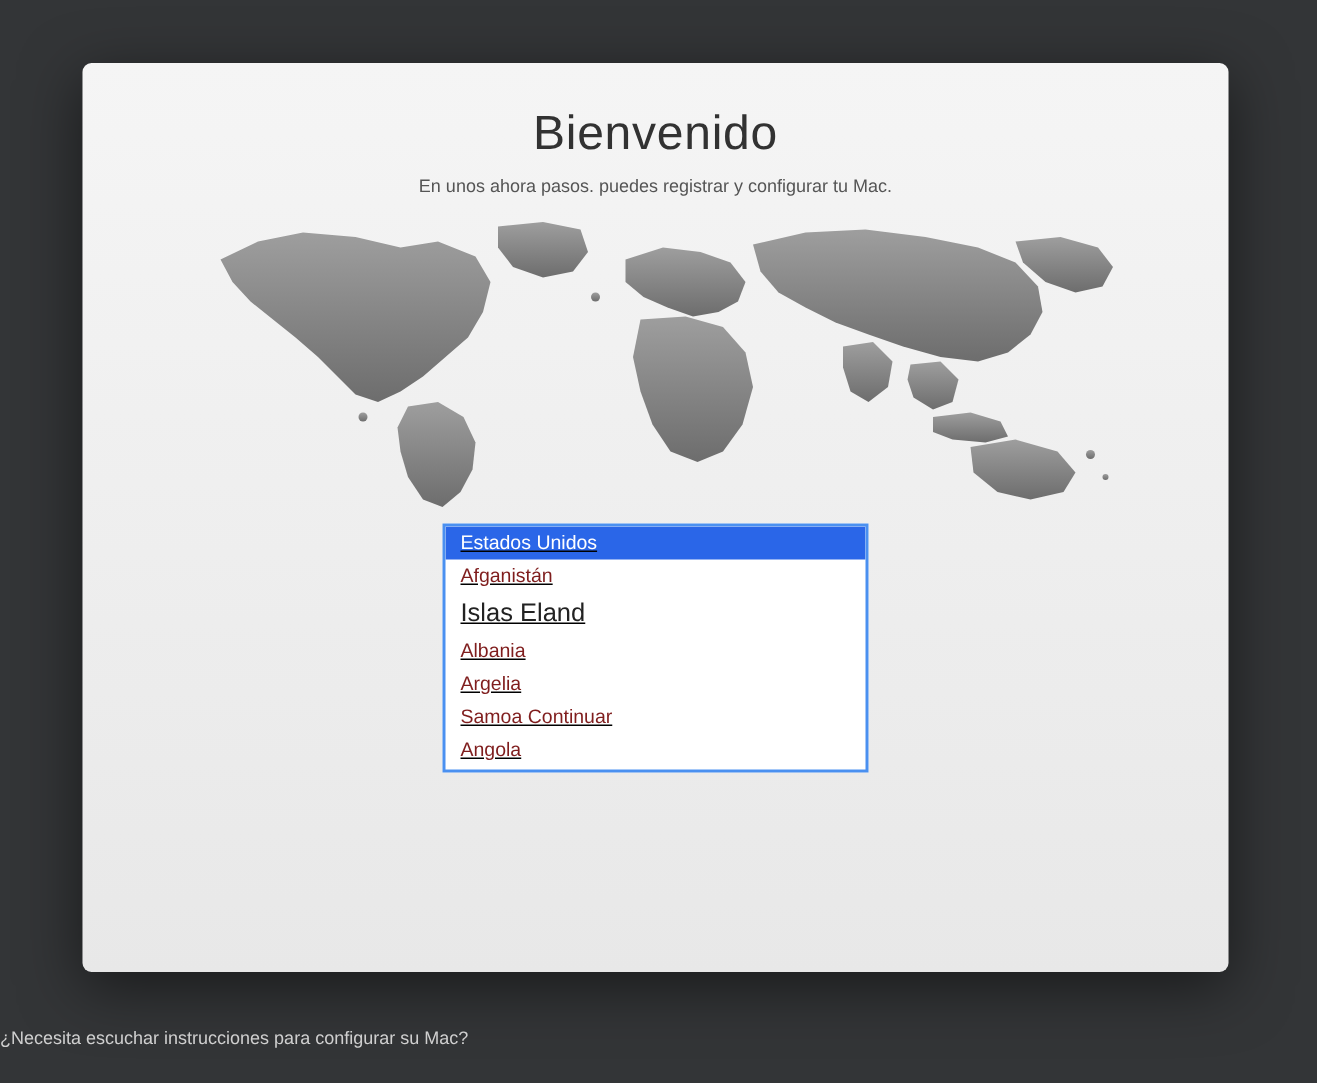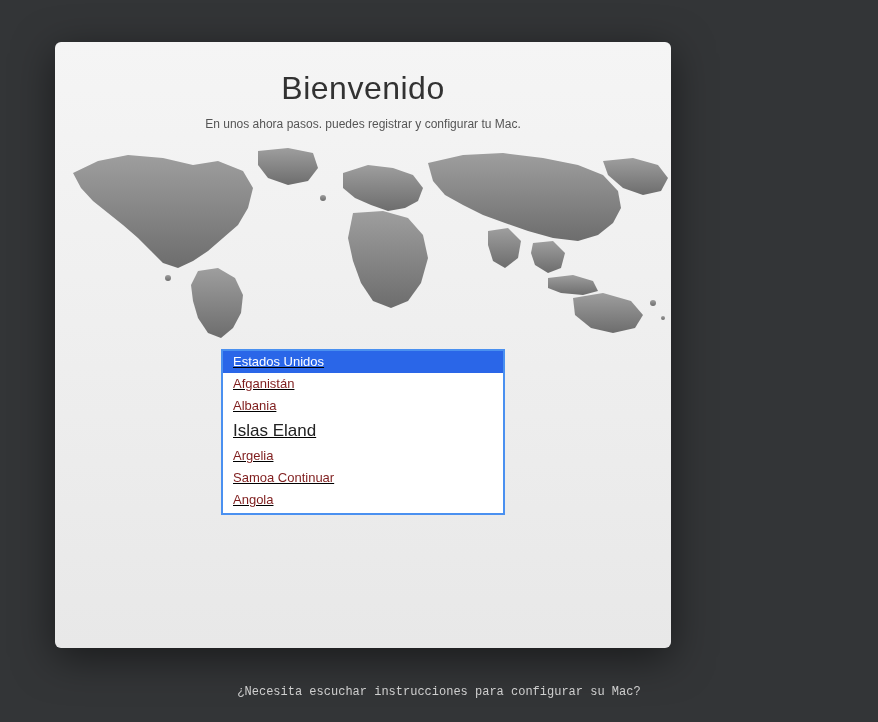--- a/index.html
+++ b/index.html
@@ -12,21 +12,21 @@
       height: 722px;
       background: #333537;
       font-family: -apple-system, "Helvetica Neue", Helvetica, Arial, sans-serif;
       overflow: hidden;
       position: relative;
     }
     .window {
       position: absolute;
       top: 42px;
       left: 55px;
-      width: 616px;
+      width: 764px;
       height: 606px;
       background: linear-gradient(to bottom, #f5f5f5, #e8e8e8);
       border-radius: 6px;
       box-shadow: 0 10px 40px rgba(0,0,0,0.5);
       display: flex;
       flex-direction: column;
       align-items: center;
     }
     .title {
       font-size: 32px;
@@ -103,25 +103,23 @@
     .nav-label {
       font-size: 12px;
       color: #444;
       margin-top: 6px;
     }
     .footer-text {
       position: absolute;
       bottom: 22px;
       left: 0;
       right: 0;
-      text-align: center;
       color: #cfcfcf;
       font-size: 12px;
       line-height: 16px;
-      font-family: Liberation Mono, monospace;
     }
   </style>
 </head>
 <body>
 
 <div class="window">
   <h1 class="title">Bienvenido</h1>
   <p class="subtitle">En unos ahora pasos. puedes registrar y configurar tu Mac.</p>
 
   <div class="map-container">
@@ -160,22 +158,22 @@
         <circle cx="620" cy="175" r="2"></circle>
         <circle cx="280" cy="55" r="3"></circle>
         <circle cx="125" cy="135" r="3"></circle>
       </g>
     </svg>
   </div>
 
   <div class="country-list" id="country-list">
       <div class="country-item selected">Estados Unidos</div>
       <div class="country-item">Afganistán</div>
+      <div class="country-item big">Islas Eland</div>
       <div class="country-item">Albania</div>
-      <div class="country-item big">Islas Eland</div>
       <div class="country-item">Argelia</div>
       <div class="country-item">Samoa Continuar</div>
       <div class="country-item">Angola</div>
     </div>
 
 </div>
 
 <div class="footer-text">
   <div>¿Necesita escuchar instrucciones para configurar su Mac?</div>
 </div>

